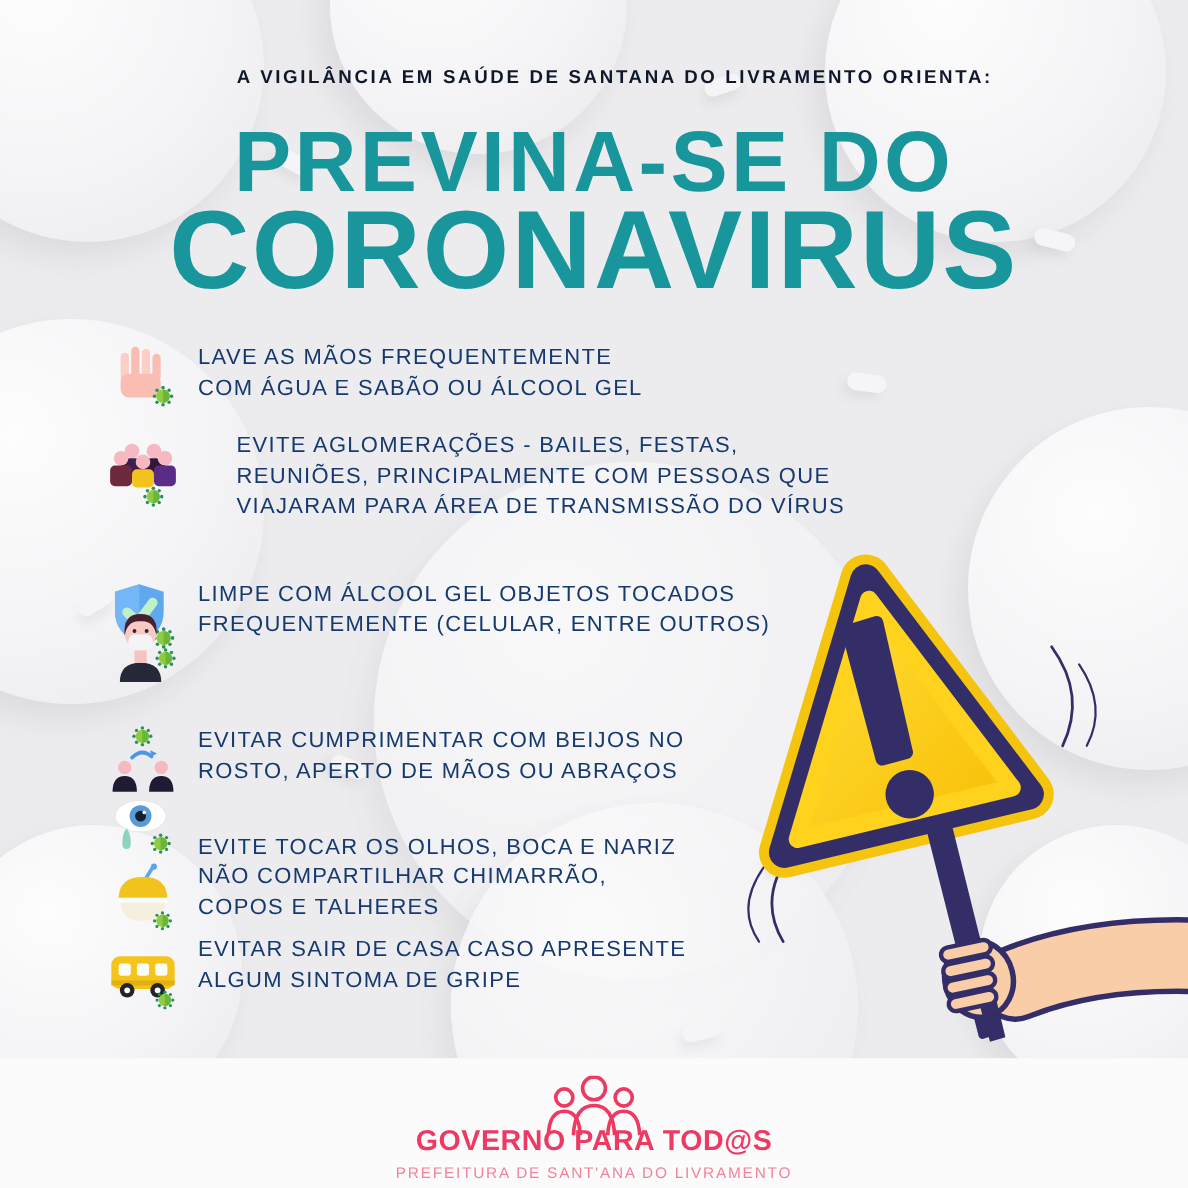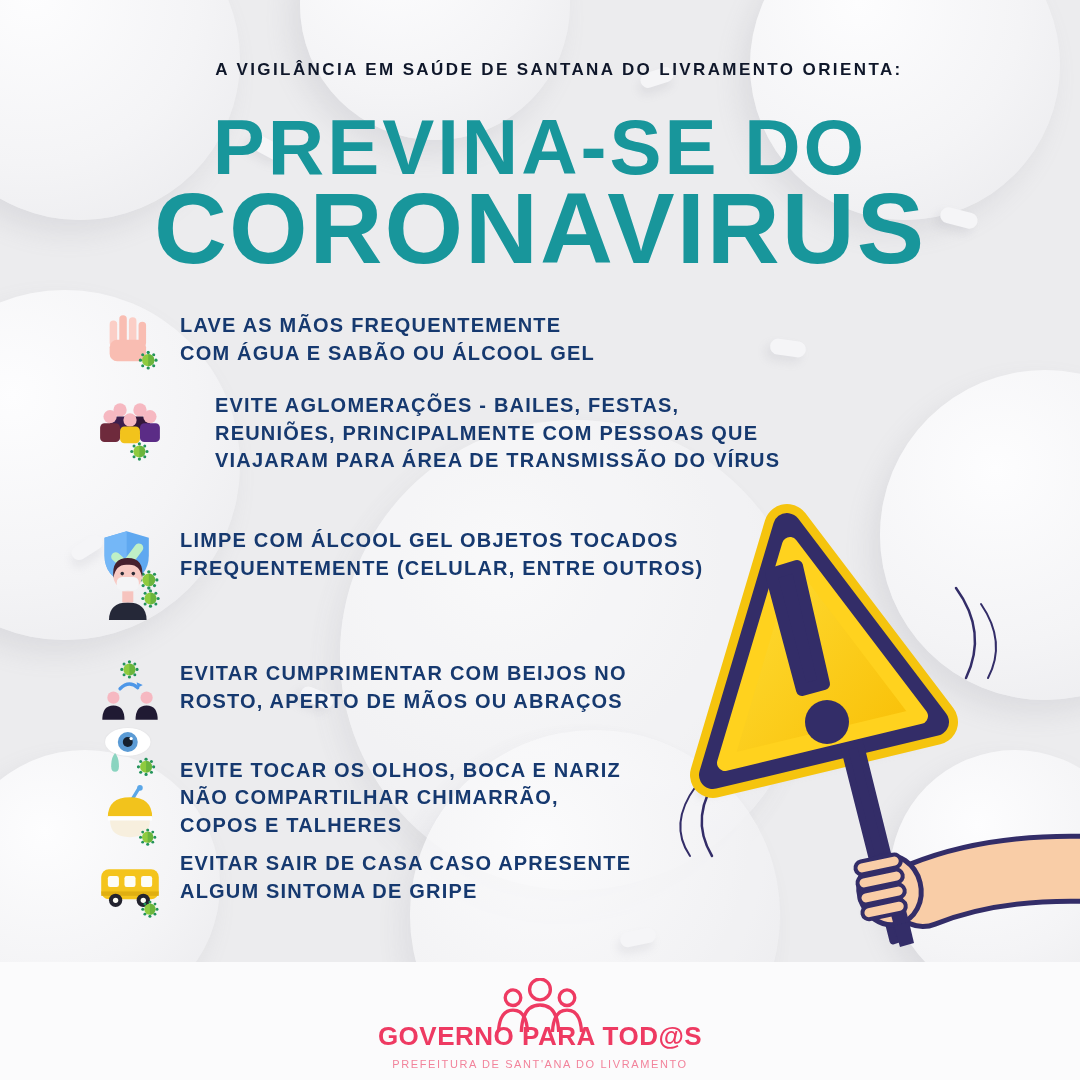--- a/index.html
+++ b/index.html
@@ -25,35 +25,35 @@
       box-shadow:-4px 6px 10px rgba(140,140,155,.14);}
   
   .kicker{position:absolute;top:60px;left:0;width:100%;text-align:center;
      color:#0f172a;font-weight:700;font-size:17px;letter-spacing:2.4px;padding-left:19px;}
   .title{position:absolute;top:112px;left:0;width:100%;text-align:center;color:#18969b;font-weight:700;}
   .title .l1{font-size:78px;letter-spacing:3px;line-height:.92;display:block;}
   .title .l2{font-size:101px;letter-spacing:2px;line-height:.88;display:block;}
   
   .tip{position:absolute;left:98px;display:flex;align-items:flex-start;}
   .tip .ic{width:64px;flex:0 0 64px;display:flex;justify-content:center;}
-  .tip .tx{margin-left:18px;color:#16396f;font-weight:700;font-size:20px;
+  .tip .tx{margin-left:18px;color:#16396f;font-weight:400;font-size:20px;
            line-height:27.5px;letter-spacing:1.2px;white-space:pre-line;}
   .t1{top:312px;} .t2{top:392px;gap:35px;} .t3{top:479px;margin-top:48px;} .t4{top:543px;}
   .t5{top:660px;} .t6{top:722px;align-items:flex-end;} .t7{top:784px;} .t8{top:850px;}
   .t2 .ic{margin-top:8px;} .t3 .ic{margin-top:2px;} .t4 .ic{margin-top:10px;}
   .t6 .tx{margin-top:16px;} .t8 .ic{margin-top:6px;}
   
   .sign{position:absolute;left:640px;top:470px;width:440px;height:510px;}
   
   .footer{position:absolute;left:0;top:962px;width:1080px;height:118px;background:#fbfbfc;}
   .logo{position:absolute;left:485px;top:16px;}
   .logo-title{position:absolute;top:59px;left:0;width:100%;text-align:center;
       color:#ee3a62;font-weight:700;font-size:26px;letter-spacing:.5px;}
   .logo-sub{position:absolute;top:96px;left:0;width:100%;text-align:center;
-      color:#f2839b;font-weight:400;font-size:11px;letter-spacing:1.6px;}
+      color:#f2839b;font-weight:400;font-size:14px;letter-spacing:1.6px;}
 </style>
 </head>
 <body>
 
 <svg width="0" height="0" style="position:absolute" aria-hidden="true">
   <defs>
     <symbol id="virus" viewBox="0 0 20 20">
       <g>
         <circle cx="10" cy="1.9" r="1.7" fill="#23935b"></circle>
           <circle cx="10" cy="18.1" r="1.7" fill="#23935b"></circle>

